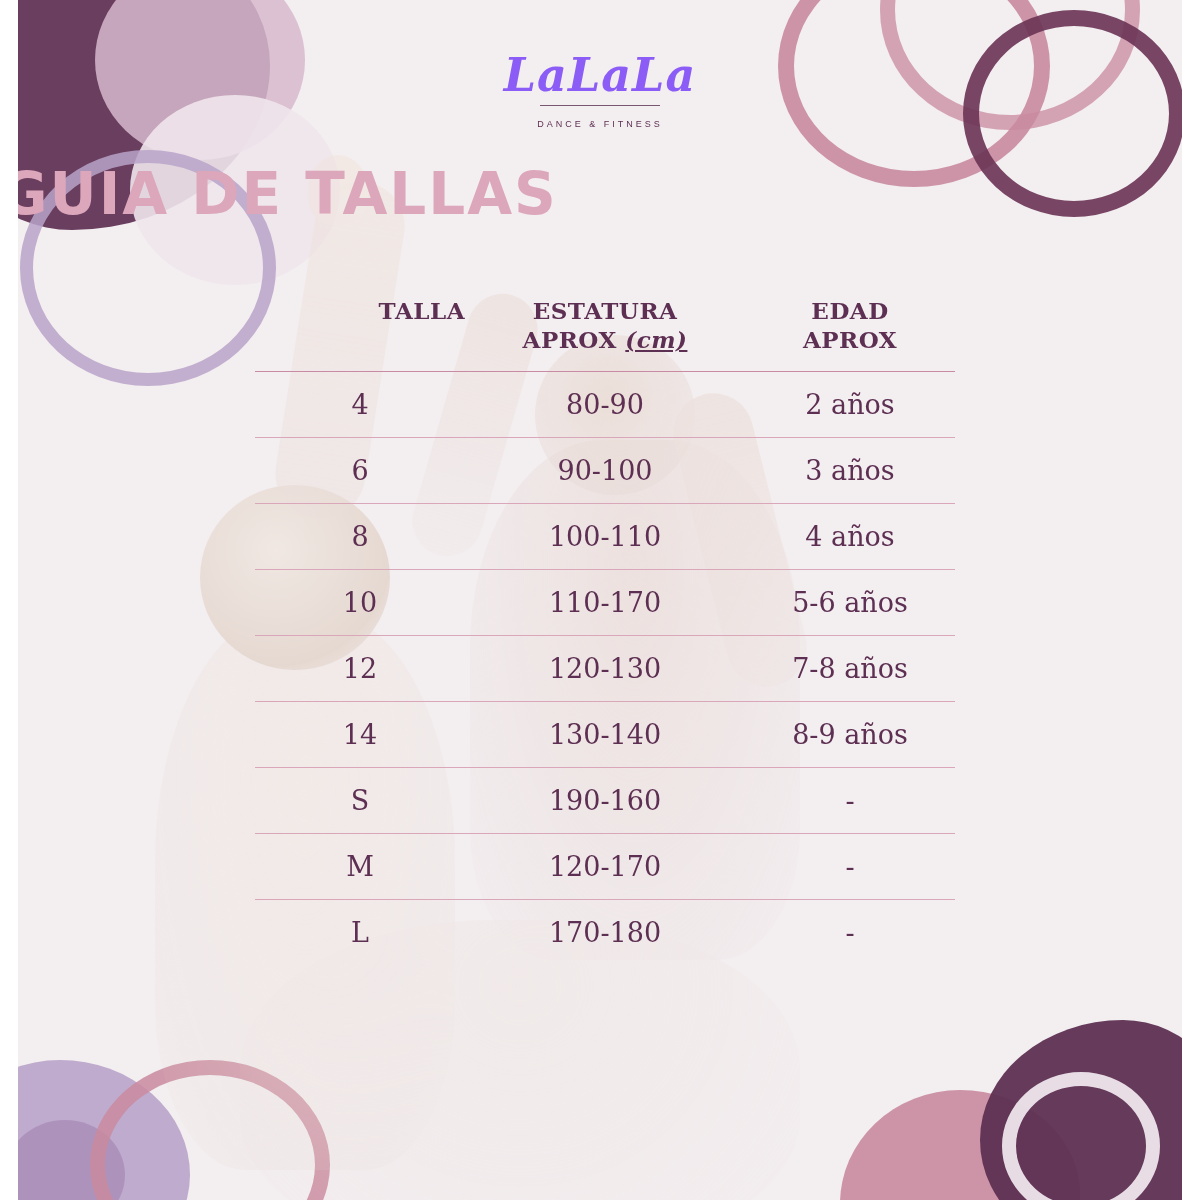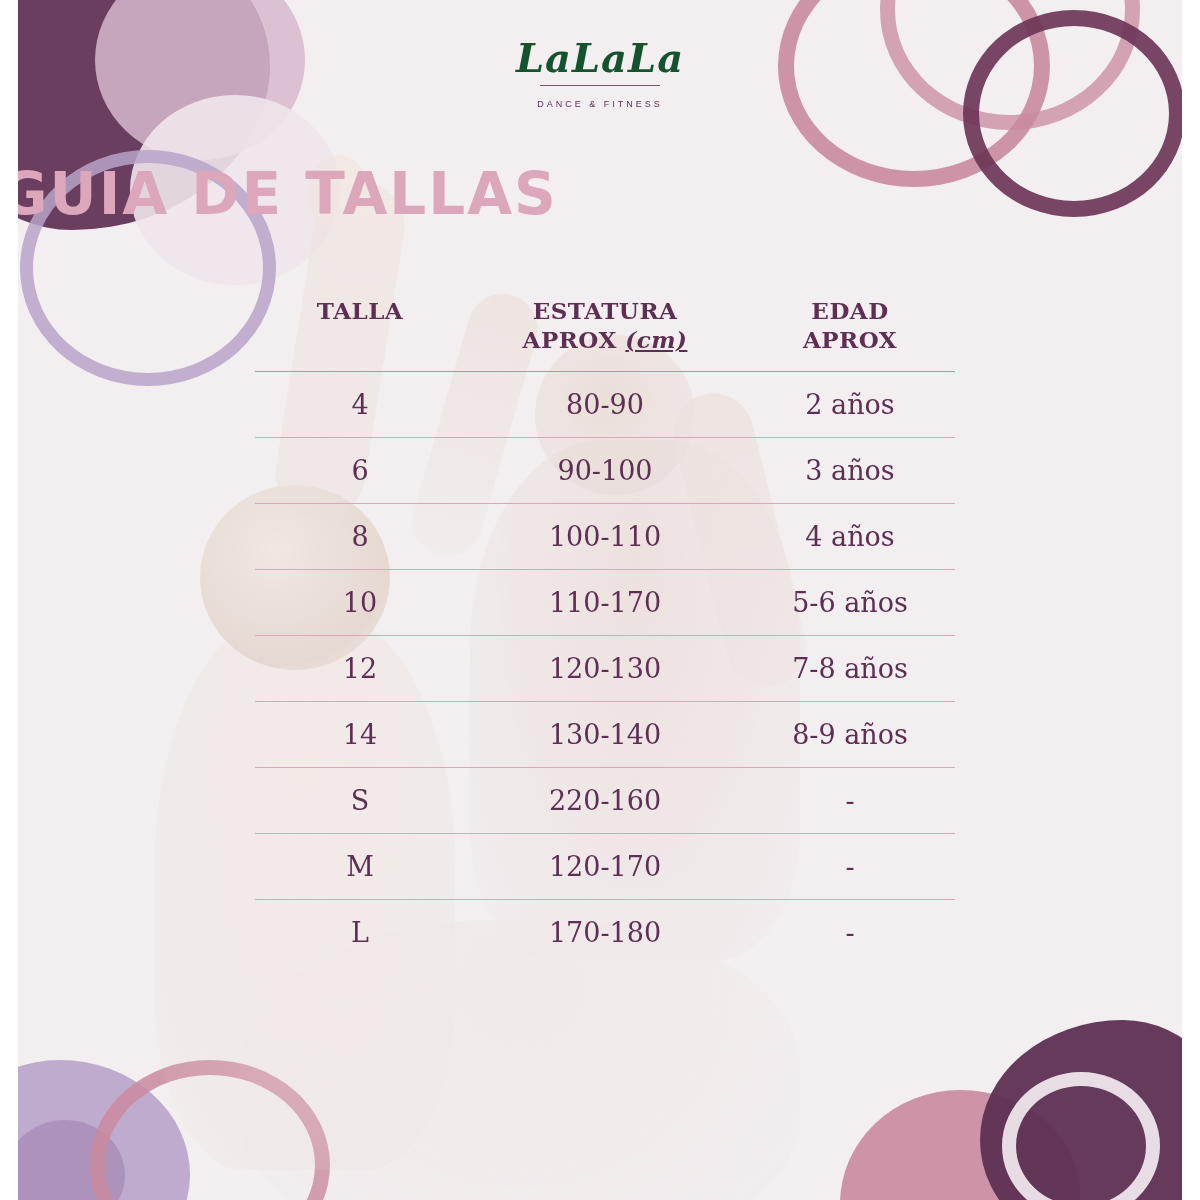--- a/index.html
+++ b/index.html
@@ -204,24 +204,25 @@
     position: absolute;
     top: 38px;
     left: 0;
     width: 1200px;
     text-align: center;
   }
   .brand-name {
     font-family: "DejaVu Serif", serif;
     font-style: italic;
     font-weight: bold;
-    font-size: 40px;
+    font-size: 46px;
     letter-spacing: 1px;
-    color: #14532d;
+    color: #8b5cf6;
     line-height: 1;
+    margin-top: 14px;
   }
   .brand-rule {
     width: 120px;
     height: 1px;
     background: #5d2f52;
     margin: 7px auto 5px auto;
     opacity: 0.8;
   }
   .brand-sub {
     font-family: "Liberation Sans", sans-serif;
@@ -276,21 +277,21 @@
     font-family: "DejaVu Serif", serif;
     font-size: 27px;
     color: #5d2f52;
     text-align: center;
     padding: 17px 0 17px 0;
     border-top: 1px solid #d9a7b9;
   }
   tbody tr:first-child td {
     border-top: 1px solid #c98ba3;
   }
-  .col-talla { width: 30%; }
+  .col-talla { width: 30%; text-align: right; }
   .col-est { width: 40%; }
   .col-edad { width: 30%; }
 </style>
 </head>
 <body>
 
 <div id="page">
 
   <div class="gutter left"></div>
   <div class="gutter right"></div>
@@ -373,21 +374,21 @@
             <td>120-130</td>
             <td>7-8 años</td>
           </tr>
           <tr>
             <td>14</td>
             <td>130-140</td>
             <td>8-9 años</td>
           </tr>
           <tr>
             <td>S</td>
-            <td>220-160</td>
+            <td>190-160</td>
             <td>-</td>
           </tr>
           <tr>
             <td>M</td>
             <td>120-170</td>
             <td>-</td>
           </tr>
           <tr>
             <td>L</td>
             <td>170-180</td>

